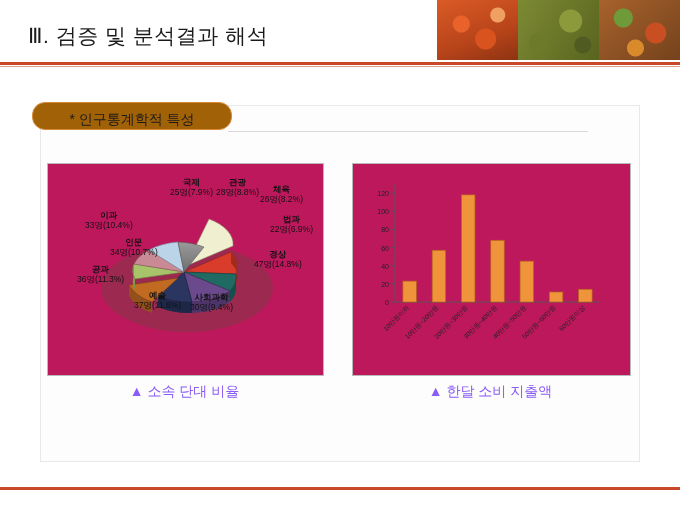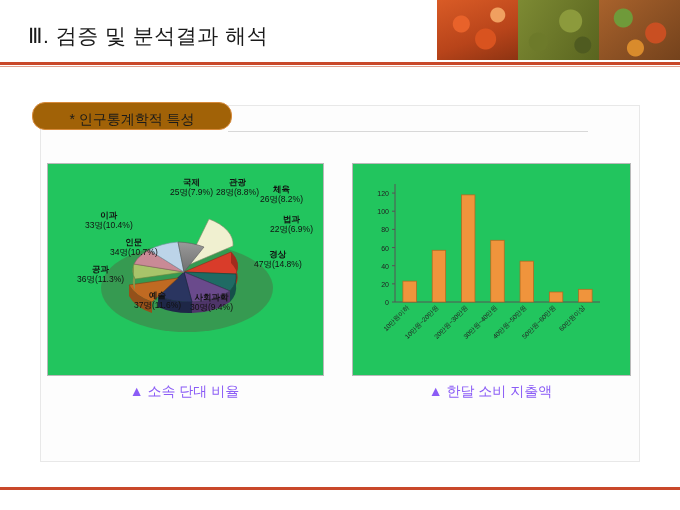--- a/index.html
+++ b/index.html
@@ -29,21 +29,21 @@
   .title-rule2{position:absolute;left:0;top:66px;width:680px;height:1px;background:#e0a08e;}
 
   
   .content-panel{position:absolute;left:40px;top:105px;width:598px;height:355px;background:#fdfdfd;border:1px solid #e8e8e8;}
 
   .badge{position:absolute;left:32px;top:102px;width:198px;height:26px;background:#a16207;border:1px solid #d88a3a;border-radius:13px;
          display:flex;align-items:flex-end;justify-content:center;font-size:14px;color:#1a1a1a;}
   .badge-line{position:absolute;left:228px;top:131px;width:360px;height:1px;background:#d8d8d8;}
 
   
-  .chart-box{position:absolute;background:#22c55e;border:1px solid #b9b9b9;}
+  .chart-box{position:absolute;background:#be185d;border:1px solid #b9b9b9;}
   #pie-box{left:47px;top:163px;width:275px;height:211px;}
   #bar-box{left:352px;top:163px;width:277px;height:211px;}
 
   .caption{position:absolute;font-size:14px;color:#8b5cf6;text-align:center;}
   #pie-caption{left:47px;top:383px;width:275px;}
   #bar-caption{left:352px;top:383px;width:277px;}
 
   
   .pie-label{position:absolute;font-size:8.5px;line-height:10px;color:#111;text-align:center;white-space:nowrap;}
   .pie-label b{font-weight:bold;display:block;}

